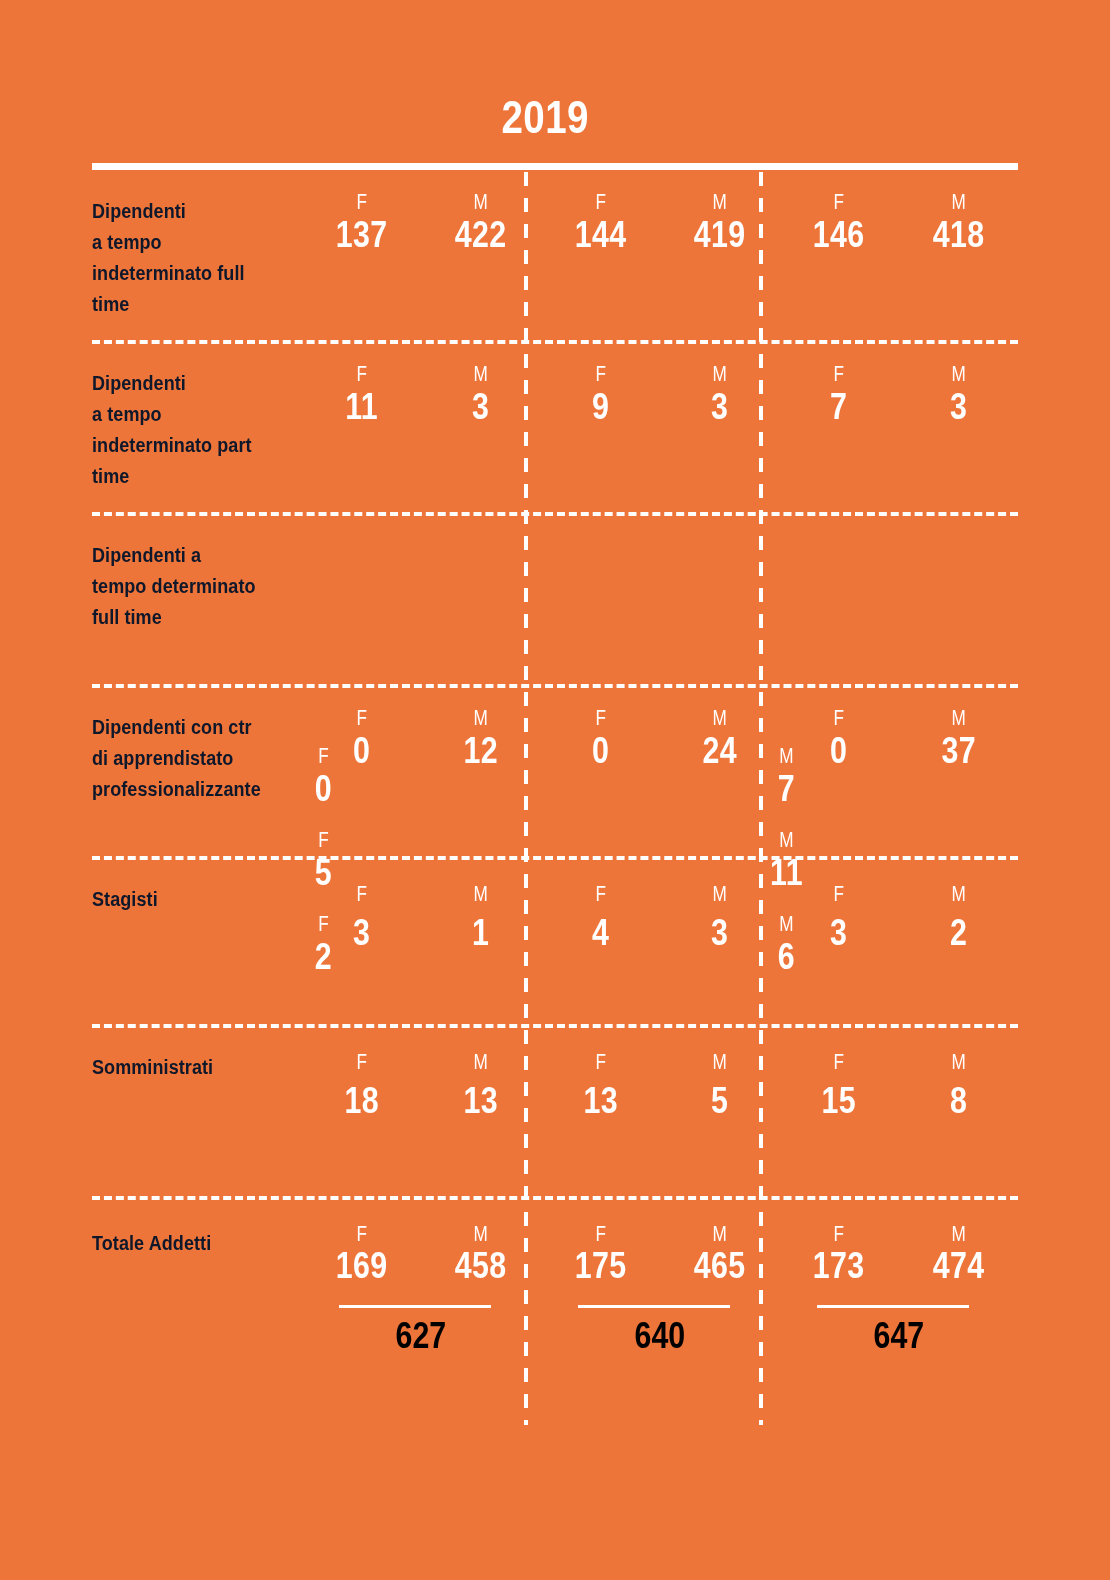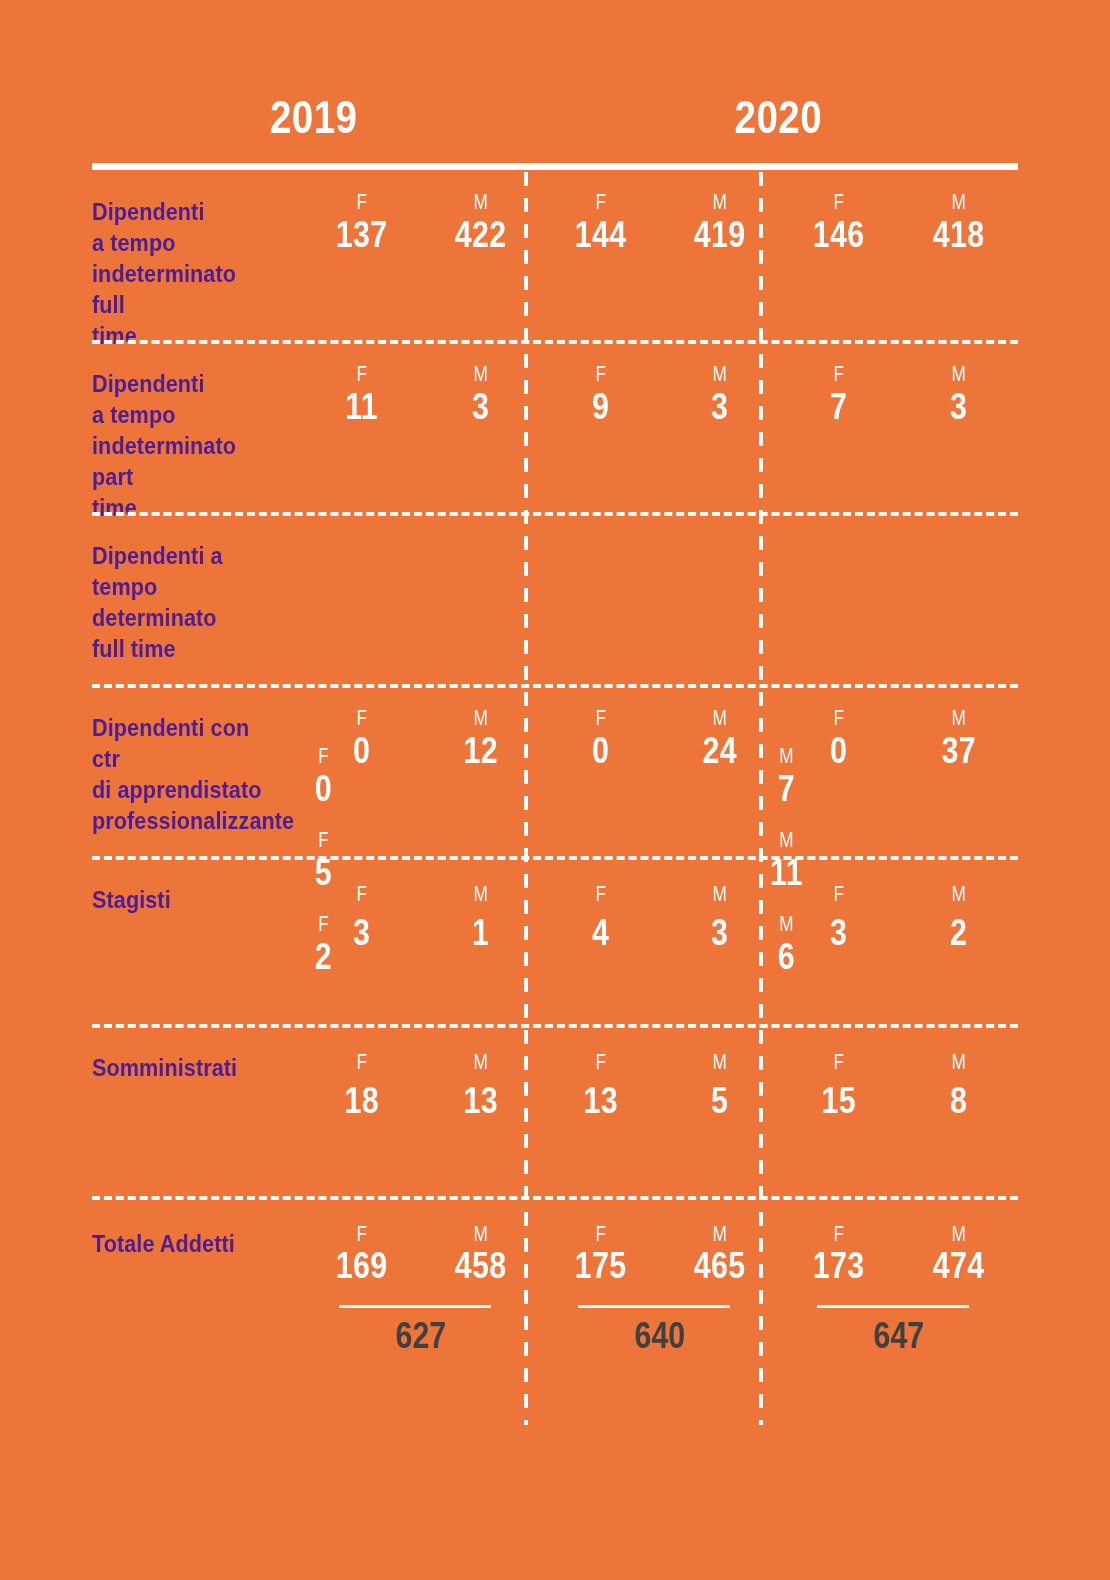--- a/index.html
+++ b/index.html
@@ -95,22 +95,22 @@
   .row.total-row {
     border-top: 4px dashed #ffffff;
   }
 
   .label-cell {
     width: 210px;
     flex: 0 0 210px;
     box-sizing: border-box;
     padding-top: 24px;
     padding-right: 10px;
-    color: #4c1d95;
-    font-size: 24px;
+    color: #0f172a;
+    font-size: 20px;
     font-weight: bold;
     line-height: 31px;
     letter-spacing: 0.1px;
   }
   .label-cell .lbl {
     display: block;
     transform: scaleX(0.9);
     transform-origin: left center;
   }
 
@@ -177,42 +177,39 @@
     height: 3px;
     background: #ffffff;
     top: 105px;
   }
   .grand-total {
     position: absolute;
     left: 0;
     right: 0;
     top: 112px;
     text-align: center;
-    color: #404040;
+    color: #000000;
     font-size: 37px;
     font-weight: bold;
     line-height: 48px;
   }
   .grand-total span { display: inline-block; transform: scaleX(0.82); }
 
   
   .total-group .total-underline { margin-left: -6px; }
 </style>
 </head>
 <body style="background: rgb(238, 117, 57);">
 
 <div id="sheet">
 
   <div class="year-header">
     <div class="year-cell">
       <div class="year-label">2019</div>
     </div>
-    <div class="year-cell">
-      <div class="year-label">2020</div>
-    </div>
   </div>
 
   <div class="header-rule"></div>
 
   <div class="vsep v1"></div>
   <div class="vsep v2"></div>
 
   <div class="table-body">
 
     <div class="row r0">

